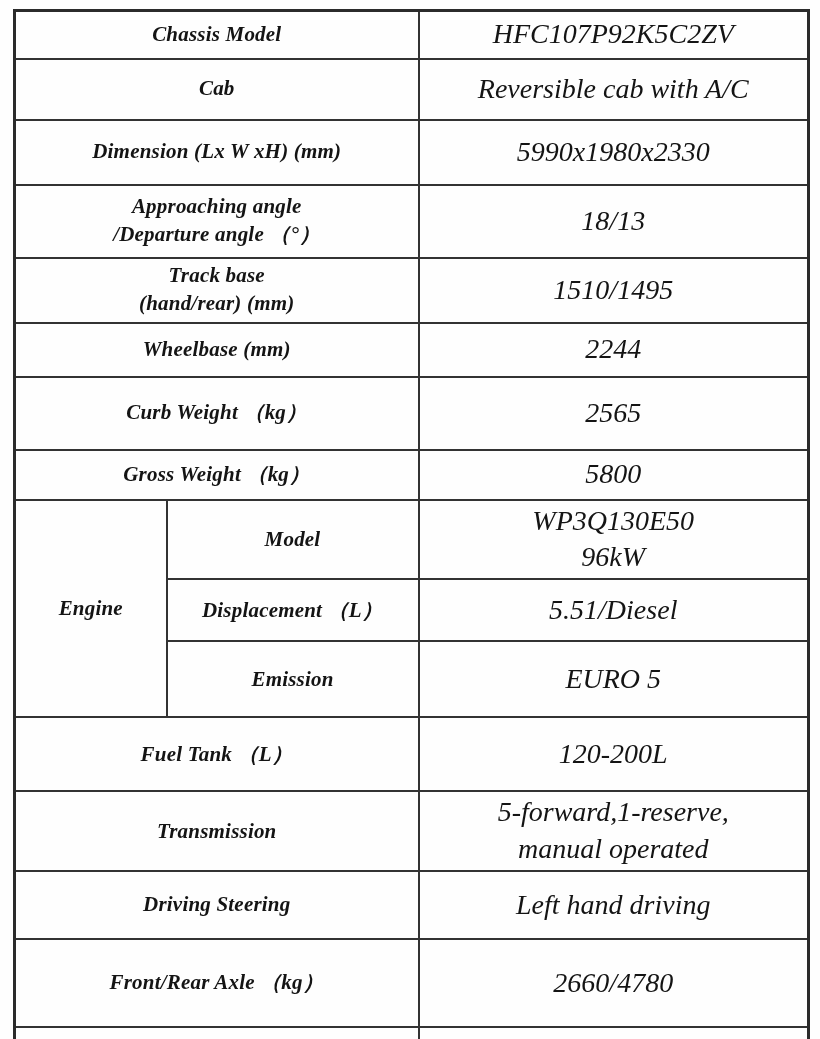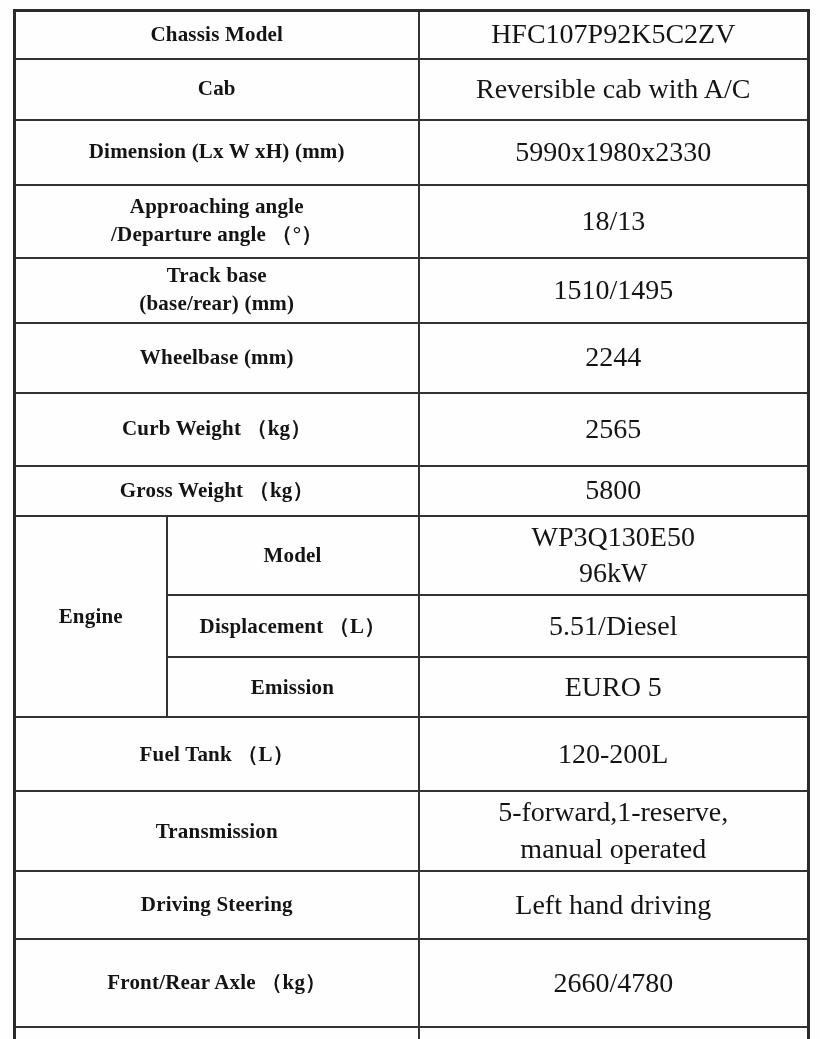--- a/index.html
+++ b/index.html
@@ -8,20 +8,21 @@
     background: #ffffff;
   }
   .page {
     position: relative;
     width: 820px;
     height: 1039px;
     background: #fefefe;
     font-family: "Liberation Serif", "DejaVu Serif", serif;
     color: #141414;
     overflow: hidden;
+    font-style: italic;
   }
   table.spec {
     position: absolute;
     left: 13px;
     top: 9px;
     width: 794px;
     height: 1023px;
     border-collapse: collapse;
     table-layout: fixed;
     border: 3px solid #2b2b2b;
@@ -70,24 +71,24 @@
         <td colspan="2" class="label">Dimension (Lx W xH) (mm)</td>
         <td class="value">5990x1980x2330</td>
       </tr>
       <tr style="height:73px">
         <td colspan="2" class="label">Approaching angle
 /Departure angle （°）</td>
         <td class="value">18/13</td>
       </tr>
       <tr style="height:65px">
         <td colspan="2" class="label">Track base
-(base/rear) (mm)</td>
+(hand/rear) (mm)</td>
         <td class="value">1510/1495</td>
       </tr>
-      <tr style="height:70px">
+      <tr style="height:54px">
         <td colspan="2" class="label">Wheelbase (mm)</td>
         <td class="value">2244</td>
       </tr>
       <tr style="height:73px">
         <td colspan="2" class="label">Curb Weight （kg）</td>
         <td class="value">2565</td>
       </tr>
       <tr style="height:50px">
         <td colspan="2" class="label">Gross Weight （kg）</td>
         <td class="value">5800</td>
@@ -95,21 +96,21 @@
       <tr style="height:60px">
         <td rowspan="3" class="label">Engine</td>
         <td class="label">Model</td>
         <td class="value">WP3Q130E50
 96kW</td>
       </tr>
       <tr style="height:62px">
         <td class="label">Displacement （L）</td>
         <td class="value">5.51/Diesel</td>
       </tr>
-      <tr style="height:60px">
+      <tr style="height:76px">
         <td class="label">Emission</td>
         <td class="value">EURO 5</td>
       </tr>
       <tr style="height:74px">
         <td colspan="2" class="label">Fuel Tank （L）</td>
         <td class="value">120-200L</td>
       </tr>
       <tr style="height:56px">
         <td colspan="2" class="label">Transmission</td>
         <td class="value">5-forward,1-reserve,

